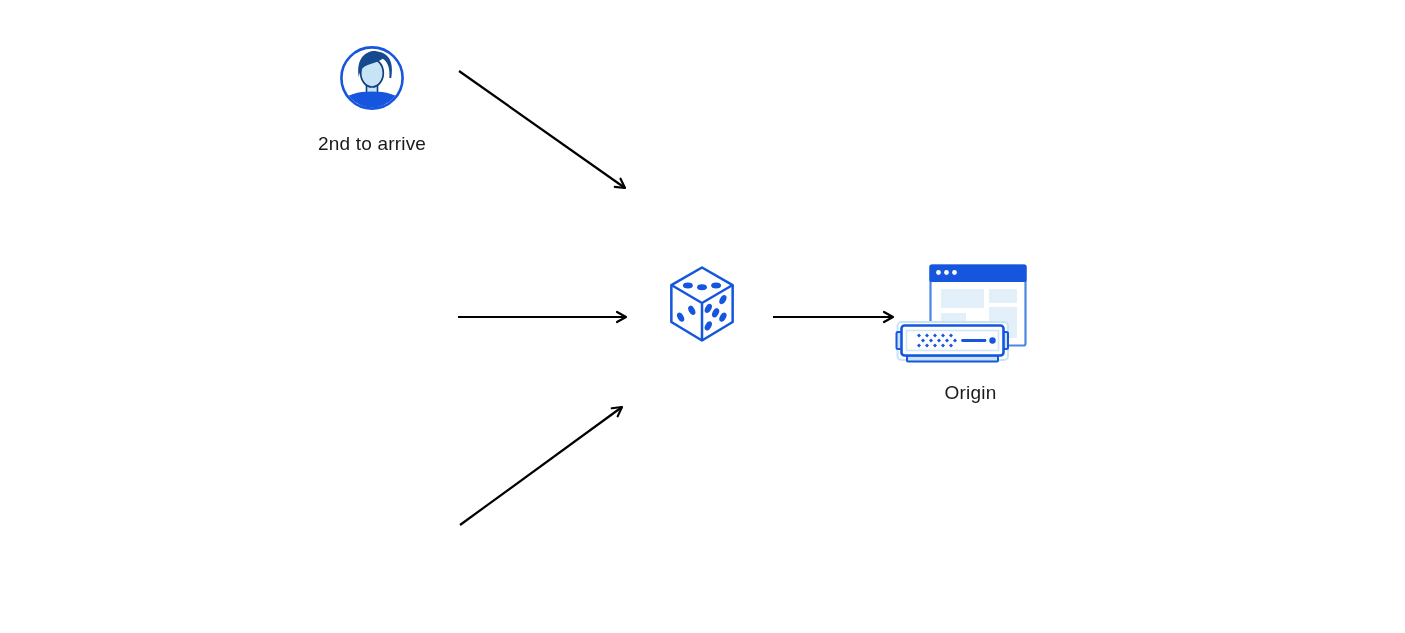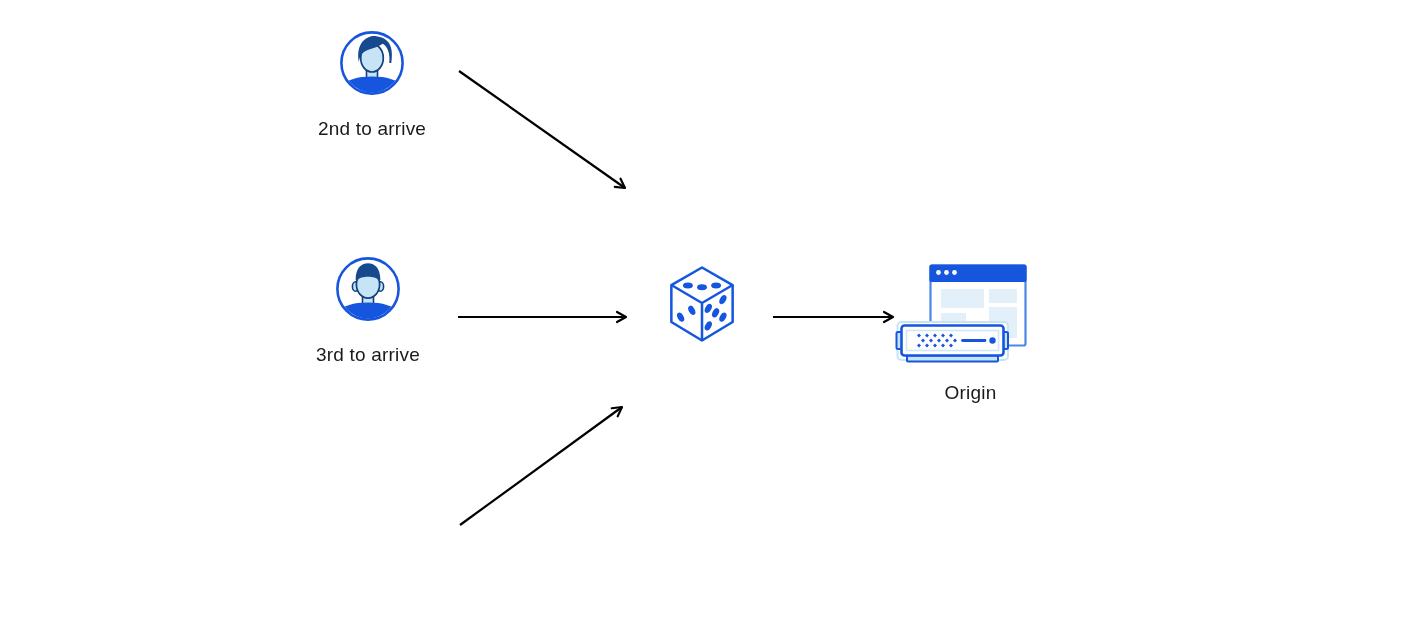--- a/index.html
+++ b/index.html
@@ -13,21 +13,21 @@
     --label-text:#1A1A1A;
   }
   html,body{margin:0;padding:0;background:#fff;}
   body{font-family:"Liberation Sans", sans-serif;}
   .canvas{position:relative;width:1405px;height:633px;background:#ffffff;overflow:hidden;}
   .arrows-layer{position:absolute;left:0;top:0;width:1405px;height:633px;pointer-events:none;}
   .node{position:absolute;display:flex;flex-direction:column;align-items:center;}
   .node .label{font-size:19px;line-height:20px;color:var(--label-text);letter-spacing:.2px;white-space:nowrap;}
   .client .label{margin-top:19px;}
   .origin-node .label{margin-top:13px;transform:translateX(3px);margin-left:11px;}
-  .client-2nd{left:292px;top:30px;width:160px;}
+  .client-2nd{left:292px;top:45px;width:160px;}
   .client-3rd{left:288px;top:256px;width:160px;}
   .client-1st{left:290px;top:484px;width:160px;}
   .dice-node{left:666px;top:263px;}
   .origin-node{left:895px;top:262px;width:134px;}
 
   
   .fill-blue{fill:var(--primary-blue);}
   .fill-white{fill:#fff;}
   .fill-light{fill:var(--light-blue);}
   .fill-pale{fill:var(--pale-blue);}
@@ -70,41 +70,20 @@
           <path class="fill-light stroke-navy" d="M27.5,34 L27.5,49 L38.5,49 L38.5,34 Z" stroke-width="1.6"></path>
           <path class="fill-blue" d="M0,66 C1,52 13,46.5 33,46.5 C53,46.5 65,52 66,66 Z"></path>
           <ellipse class="fill-light stroke-navy" cx="33" cy="28" rx="11.3" ry="14" stroke-width="1.7"></ellipse>
           <path class="fill-hair" d="M19.8,32 C16.5,11.5 29,5 37.5,6.2 C49.5,7.8 55,16 52.3,33 L50.3,33 C51.3,23 48.5,16.8 43.8,13.8 C36,19.6 26.5,17.8 21.8,25.5 C20.8,27.5 20.2,29.6 19.8,32 Z"></path>
         </g>
       </svg>
     </span>
     <span class="label">2nd to arrive</span>
   </div>
 
-  <div class="node client client-3rd">
-    <span>
-      <svg width="66" height="66" viewBox="0 0 66 66">
-        <defs>
-            <clipPath id="avc2">
-              <circle cx="33" cy="33" r="29.4"></circle>
-            </clipPath>
-          </defs>
-        <circle class="fill-white stroke-blue" cx="33" cy="33" r="30.6" stroke-width="2.6"></circle>
-        <g clip-path="url(#avc2)">
-          <path class="fill-light stroke-navy" d="M27.5,34 L27.5,49 L38.5,49 L38.5,34 Z" stroke-width="1.6"></path>
-          <path class="fill-blue" d="M0,66 C1,52 13,46.5 33,46.5 C53,46.5 65,52 66,66 Z"></path>
-          <ellipse class="fill-light stroke-navy" cx="20.6" cy="30.5" rx="3.2" ry="4.8" stroke-width="1.6"></ellipse>
-          <ellipse class="fill-light stroke-navy" cx="45.4" cy="30.5" rx="3.2" ry="4.8" stroke-width="1.6"></ellipse>
-          <ellipse class="fill-light stroke-navy" cx="33" cy="28.5" rx="11.6" ry="13.6" stroke-width="1.7"></ellipse>
-          <path class="fill-hair" d="M20.6,24 C20.6,11 27,7.2 33,7.2 C39,7.2 45.4,11 45.4,24 C44.6,25.2 43.8,25.2 43.2,24 C40.8,19.6 25.2,19.6 22.8,24 C22.2,25.2 21.4,25.2 20.6,24 Z"></path>
-        </g>
-      </svg>
-    </span>
-    <span class="label">3rd to arrive</span>
-  </div>
 
 
   <div class="node dice-node">
     <span>
       <svg width="72" height="82" viewBox="0 0 74 84">
         <g class="fill-white stroke-blue" stroke-width="2.6" stroke-linejoin="round">
           <path d="M37,4.5 L68.5,22.5 L68.5,60.5 L37,79.5 L5.5,60.5 L5.5,22.5 Z"></path>
           <path class="no-fill" d="M5.5,22.5 L37,41 L68.5,22.5 M37,41 L37,79.5"></path>
         </g>
         <g class="fill-blue">

